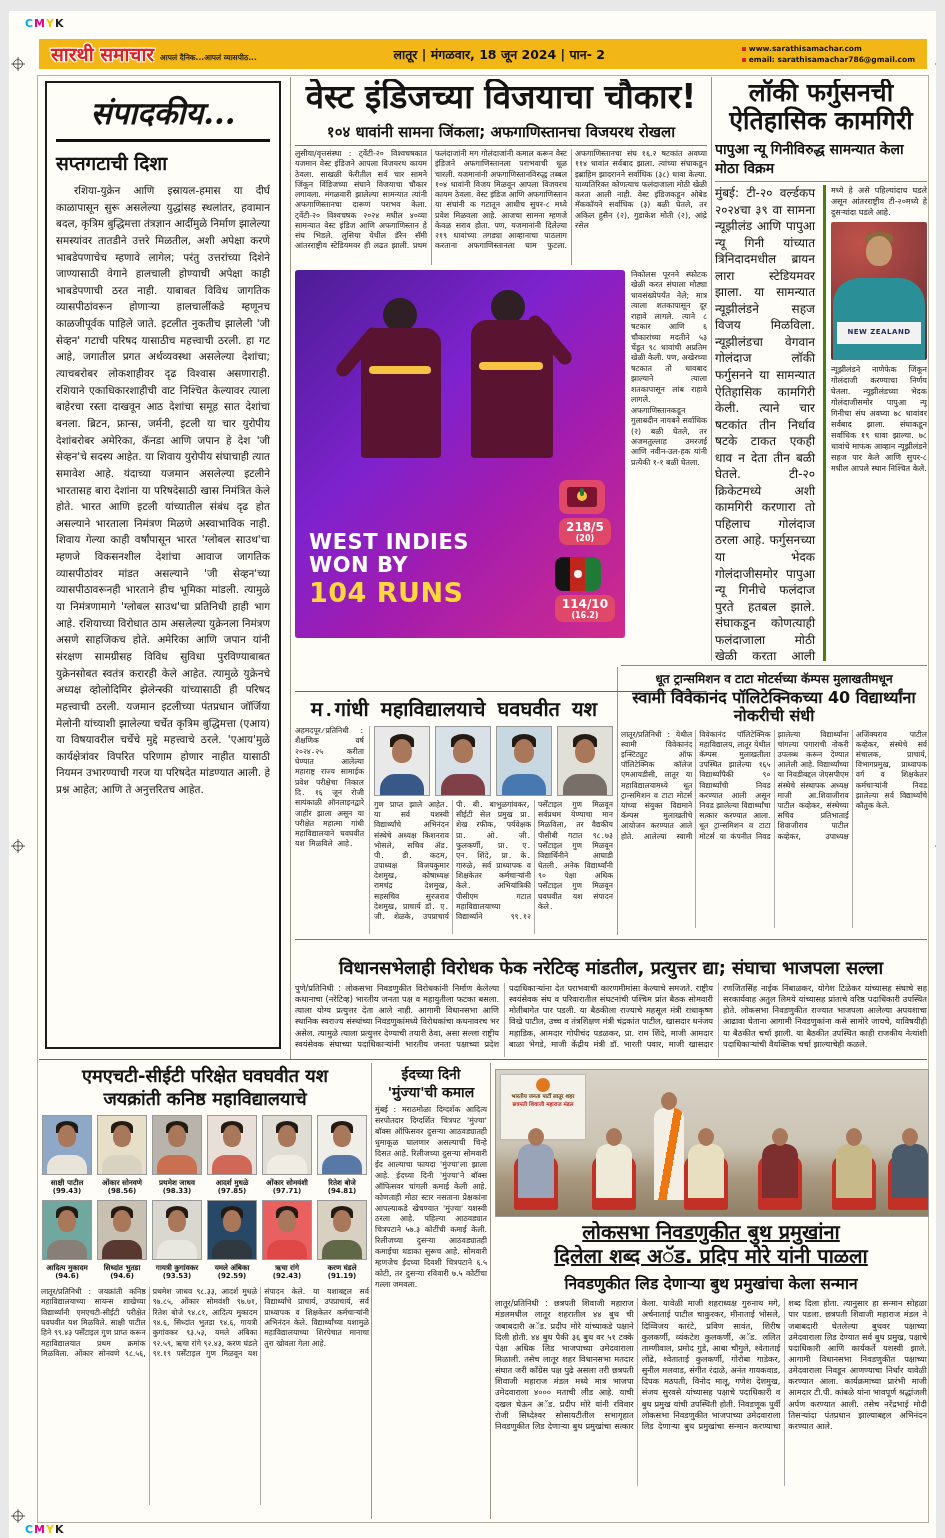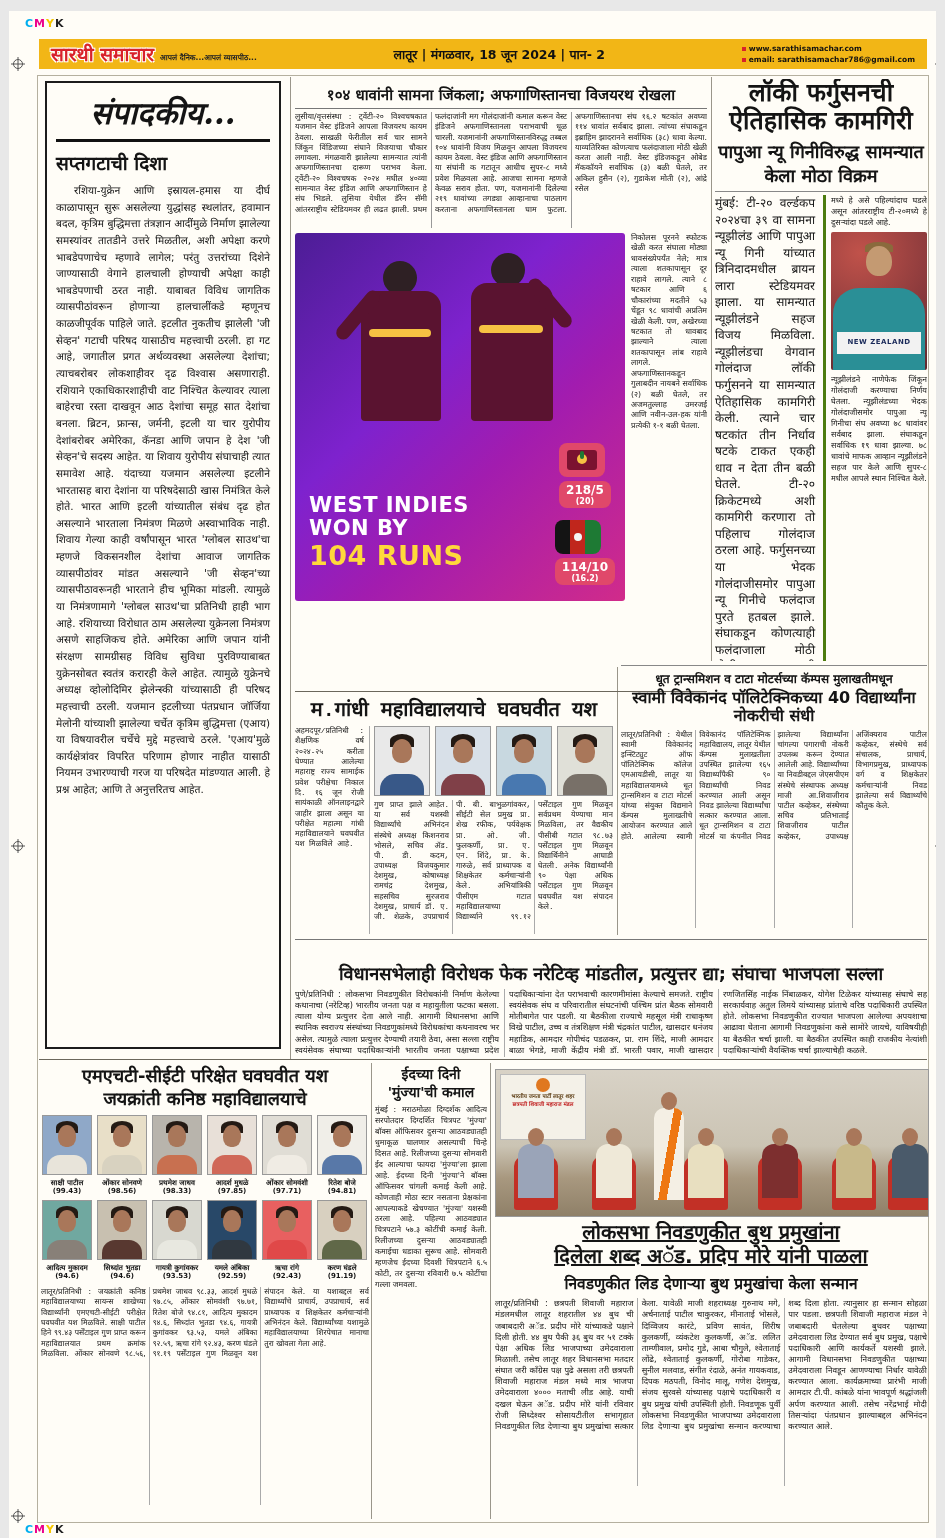--- a/index.html
+++ b/index.html
@@ -57,21 +57,21 @@
   .flag-wi:before{content:"";position:absolute;left:10px;top:4px;width:10px;height:10px;border-radius:50%;background:#f6c243;}
   .flag-wi:after{content:"";position:absolute;left:13px;top:1px;width:4px;height:8px;background:#1e7a34;border-radius:2px;}
   .flag-af{width:46px;height:34px;border-radius:8px;background:linear-gradient(90deg,#141414 0 33%,#c0261c 33% 66%,#1e7a34 66% 100%);position:relative;}
   .flag-af:before{content:"";position:absolute;left:19px;top:13px;width:8px;height:8px;border-radius:50%;background:#f5f5f5;}
   .score-pill{margin-top:4px;background:#e0486a;border-radius:8px;padding:2px 7px;text-align:center;color:#fff;}
   .score-num{font-size:12px;font-weight:900;}
   .score-ov{font-size:8px;font-weight:bold;}
   .cside{flex:1;font-size:7.8px;line-height:1.34;overflow:hidden;}
   
   .ferg{left:706px;top:68px;width:212px;height:582px;overflow:hidden;}
-  .ferg-sub{font-size:18px;font-weight:bold;text-align:center;border-bottom:1px solid #888;
+  .ferg-sub{font-size:14px;font-weight:bold;border-bottom:1px solid #888;
             padding:4px 0;margin-bottom:3px;}
   .ferg-cols{display:flex;height:480px;}
   .ferg-c1{width:100px;padding-right:8px;border-right:3px solid #4d7c0f;font-size:12px;line-height:1.38;overflow:hidden;}
   .ferg-c2{flex:1;padding-left:5px;font-size:8px;line-height:1.38;overflow:hidden;}
   .nz{position:relative;width:100%;height:138px;margin:4px 0;overflow:hidden;border-radius:2px;
       background:radial-gradient(circle at 30% 15%,#c0524a,#8a3a3c 55%,#5f2a30 100%);}
   .nz-head{position:absolute;left:50%;top:14px;margin-left:-13px;width:26px;height:30px;background:#c49a72;border-radius:50% 50% 45% 45%;}
   .nz-hair{position:absolute;left:50%;top:10px;margin-left:-14px;width:28px;height:10px;background:#8a6a3c;border-radius:50% 50% 0 0;}
   .nz-torso{position:absolute;left:50%;bottom:-10px;margin-left:-46px;width:92px;height:92px;background:#2a8f96;border-radius:26px 26px 0 0;}
   .nz-band{position:absolute;left:50%;bottom:16px;margin-left:-42px;width:84px;height:22px;background:#f2f2f2;
@@ -91,21 +91,21 @@
   .gandhi-right{flex:1;}
   .gphoto-row{display:flex;gap:5px;margin-bottom:4px;}
   .pass{position:relative;width:54px;height:68px;border:1px solid #999;overflow:hidden;}
   .pass .face{position:absolute;top:12px;left:50%;margin-left:-10px;width:20px;height:24px;background:#a9775a;border-radius:50% 50% 42% 42%;}
   .pass .hair{position:absolute;top:7px;left:50%;margin-left:-12px;width:24px;height:13px;background:#241a14;border-radius:50% 50% 0 0;}
   .pass .torso{position:absolute;bottom:-7px;left:50%;margin-left:-22px;width:44px;height:28px;border-radius:15px 15px 0 0;}
   .gandhi-body{column-count:3;column-gap:7px;column-rule:1px solid #aaa;font-size:7.6px;line-height:1.34;
                height:134px;overflow:hidden;}
   
   .assembly{left:286px;top:928px;width:632px;height:118px;border-top:1px solid #777;box-sizing:border-box;
-            padding-top:19px;overflow:hidden;}
+            padding-top:13px;overflow:hidden;}
   .assembly-head{font-size:18px;font-weight:900;text-align:center;margin:2px 0 4px 0;}
   .assembly-body{column-count:3;column-gap:10px;column-rule:1px solid #aaa;font-size:8.2px;line-height:1.36;
                  height:84px;overflow:hidden;}
   
   .jay{left:32px;top:1054px;width:328px;height:452px;overflow:hidden;}
   .jay-h{font-size:18px;font-weight:900;text-align:center;line-height:1.25;}
   .srow{display:flex;gap:3px;margin-top:5px;}
   .scell{width:52px;text-align:center;}
   .sphoto{position:relative;width:48px;height:58px;border:1px solid #999;overflow:hidden;margin:0 auto;}
   .sphoto .face{position:absolute;top:9px;left:50%;margin-left:-9px;width:18px;height:22px;background:#a9775a;border-radius:50% 50% 42% 42%;}
@@ -185,20 +185,21 @@
   <div class="abs vrule" style="left:481px;top:1052px;height:456px;"></div>
   <div class="abs hrule" style="left:286px;top:680px;width:412px;"></div>
 
   <div class="abs edit-box">
     <div class="edit-title">संपादकीय...</div>
     <div class="edit-head">सप्तगटाची दिशा</div>
     <div class="edit-body jtext">रशिया-युक्रेन आणि इस्रायल-हमास या दीर्घ काळापासून सुरू असलेल्या युद्धांसह स्थलांतर, हवामान बदल, कृत्रिम बुद्धिमत्ता तंत्रज्ञान आदींमुळे निर्माण झालेल्या समस्यांवर तातडीने उत्तरे मिळतील, अशी अपेक्षा करणे भाबडेपणाचेच म्हणावे लागेल; परंतु उत्तरांच्या दिशेने जाण्यासाठी वेगाने हालचाली होण्याची अपेक्षा काही भाबडेपणाची ठरत नाही. याबाबत विविध जागतिक व्यासपीठांवरून होणाऱ्या हालचालींकडे म्हणूनच काळजीपूर्वक पाहिले जाते. इटलीत नुकतीच झालेली 'जी सेव्हन' गटाची परिषद यासाठीच महत्त्वाची ठरली. हा गट आहे, जगातील प्रगत अर्थव्यवस्था असलेल्या देशांचा; त्याचबरोबर लोकशाहीवर दृढ विश्वास असणाराही. रशियाने एकाधिकारशाहीची वाट निश्चित केल्यावर त्याला बाहेरचा रस्ता दाखवून आठ देशांचा समूह सात देशांचा बनला. ब्रिटन, फ्रान्स, जर्मनी, इटली या चार युरोपीय देशांबरोबर अमेरिका, कॅनडा आणि जपान हे देश 'जी सेव्हन'चे सदस्य आहेत. या शिवाय युरोपीय संघाचाही त्यात समावेश आहे. यंदाच्या यजमान असलेल्या इटलीने भारतासह बारा देशांना या परिषदेसाठी खास निमंत्रित केले होते. भारत आणि इटली यांच्यातील संबंध दृढ होत असल्याने भारताला निमंत्रण मिळणे अस्वाभाविक नाही. शिवाय गेल्या काही वर्षांपासून भारत 'ग्लोबल साउथ'चा म्हणजे विकसनशील देशांचा आवाज जागतिक व्यासपीठांवर मांडत असल्याने 'जी सेव्हन'च्या व्यासपीठावरूनही भारताने हीच भूमिका मांडली. त्यामुळे या निमंत्रणामागे 'ग्लोबल साउथ'चा प्रतिनिधी हाही भाग आहे. रशियाच्या विरोधात ठाम असलेल्या युक्रेनला निमंत्रण असणे साहजिकच होते. अमेरिका आणि जपान यांनी संरक्षण सामग्रीसह विविध सुविधा पुरविण्याबाबत युक्रेनसोबत स्वतंत्र करारही केले आहेत. त्यामुळे युक्रेनचे अध्यक्ष व्होलोदिमिर झेलेन्स्की यांच्यासाठी ही परिषद महत्त्वाची ठरली. यजमान इटलीच्या पंतप्रधान जॉर्जिया मेलोनी यांच्याशी झालेल्या चर्चेत कृत्रिम बुद्धिमत्ता (एआय) या विषयावरील चर्चेचे मुद्दे महत्त्वाचे ठरले. 'एआय'मुळे कार्यक्षेत्रांवर विपरित परिणाम होणार नाहीत यासाठी नियमन उभारण्याची गरज या परिषदेत मांडण्यात आली. हे प्रश्न आहेत; आणि ते अनुत्तरितच आहेत.</div>
   </div>
 
   <div class="abs cricket">
+    <div class="headline-xl" style="font-size:33px;">वेस्ट इंडिजच्या विजयाचा चौकार!</div>
     <div class="cricket-sub">१०४ धावांनी सामना जिंकला; अफगाणिस्तानचा विजयरथ रोखला</div>
     <div class="cricket-top jtext">लुसीया/वृत्तसंस्था : ट्वेंटी-२० विश्वचषकात यजमान वेस्ट इंडिजने आपला विजयरथ कायम ठेवला. साखळी फेरीतील सर्व चार सामने जिंकून विंडिजच्या संघाने विजयाचा चौकार लगावला. मंगळवारी झालेल्या सामन्यात त्यांनी अफगाणिस्तानचा दारूण पराभव केला. ट्वेंटी-२० विश्वचषक २०२४ मधील ४०व्या सामन्यात वेस्ट इंडिज आणि अफगाणिस्तान हे संघ भिडले. लुसिया येथील डॅरेन सॅमी आंतरराष्ट्रीय स्टेडियमवर ही लढत झाली. प्रथम फलंदाजांनी मग गोलंदाजांनी कमाल करून वेस्ट इंडिजने अफगाणिस्तानला पराभवाची धूळ चारली. यजमानांनी अफगाणिस्तानविरुद्ध तब्बल १०४ धावांनी विजय मिळवून आपला विजयरथ कायम ठेवला. वेस्ट इंडिज आणि अफगाणिस्तान या संघांनी क गटातून आधीच सुपर-८ मध्ये प्रवेश मिळवला आहे. आजचा सामना म्हणजे केवळ सराव होता. पण, यजमानांनी दिलेल्या २१९ धावांच्या तगड्या आव्हानाचा पाठलाग करताना अफगाणिस्तानला घाम फुटला. अफगाणिस्तानचा संघ १६.२ षटकांत अवघ्या ११४ धावांत सर्वबाद झाला. त्यांच्या संघाकडून इब्राहिम झादरानने सर्वाधिक (३८) धावा केल्या. याव्यतिरिक्त कोणत्याच फलंदाजाला मोठी खेळी करता आली नाही. वेस्ट इंडिजकडून ओबेड मॅककॉयने सर्वाधिक (३) बळी घेतले, तर अकिल हुसैन (२), गुडाकेश मोती (२), आंद्रे रसेल</div>
     <div style="display:flex;gap:6px;margin-top:5px;">
       <div class="cimg">
         <div class="confetti"></div>
         <div class="pl-head" style="left:88px;top:28px;width:34px;height:34px;"></div>
         <div class="pl-torso" style="left:66px;top:58px;width:80px;height:130px;"></div>
         <div class="pl-arm" style="left:56px;top:52px;transform:rotate(40deg);"></div>
         <div class="pl-accent" style="left:74px;top:96px;width:62px;height:8px;"></div>
         <div class="pl-head" style="left:196px;top:20px;width:34px;height:34px;"></div>

